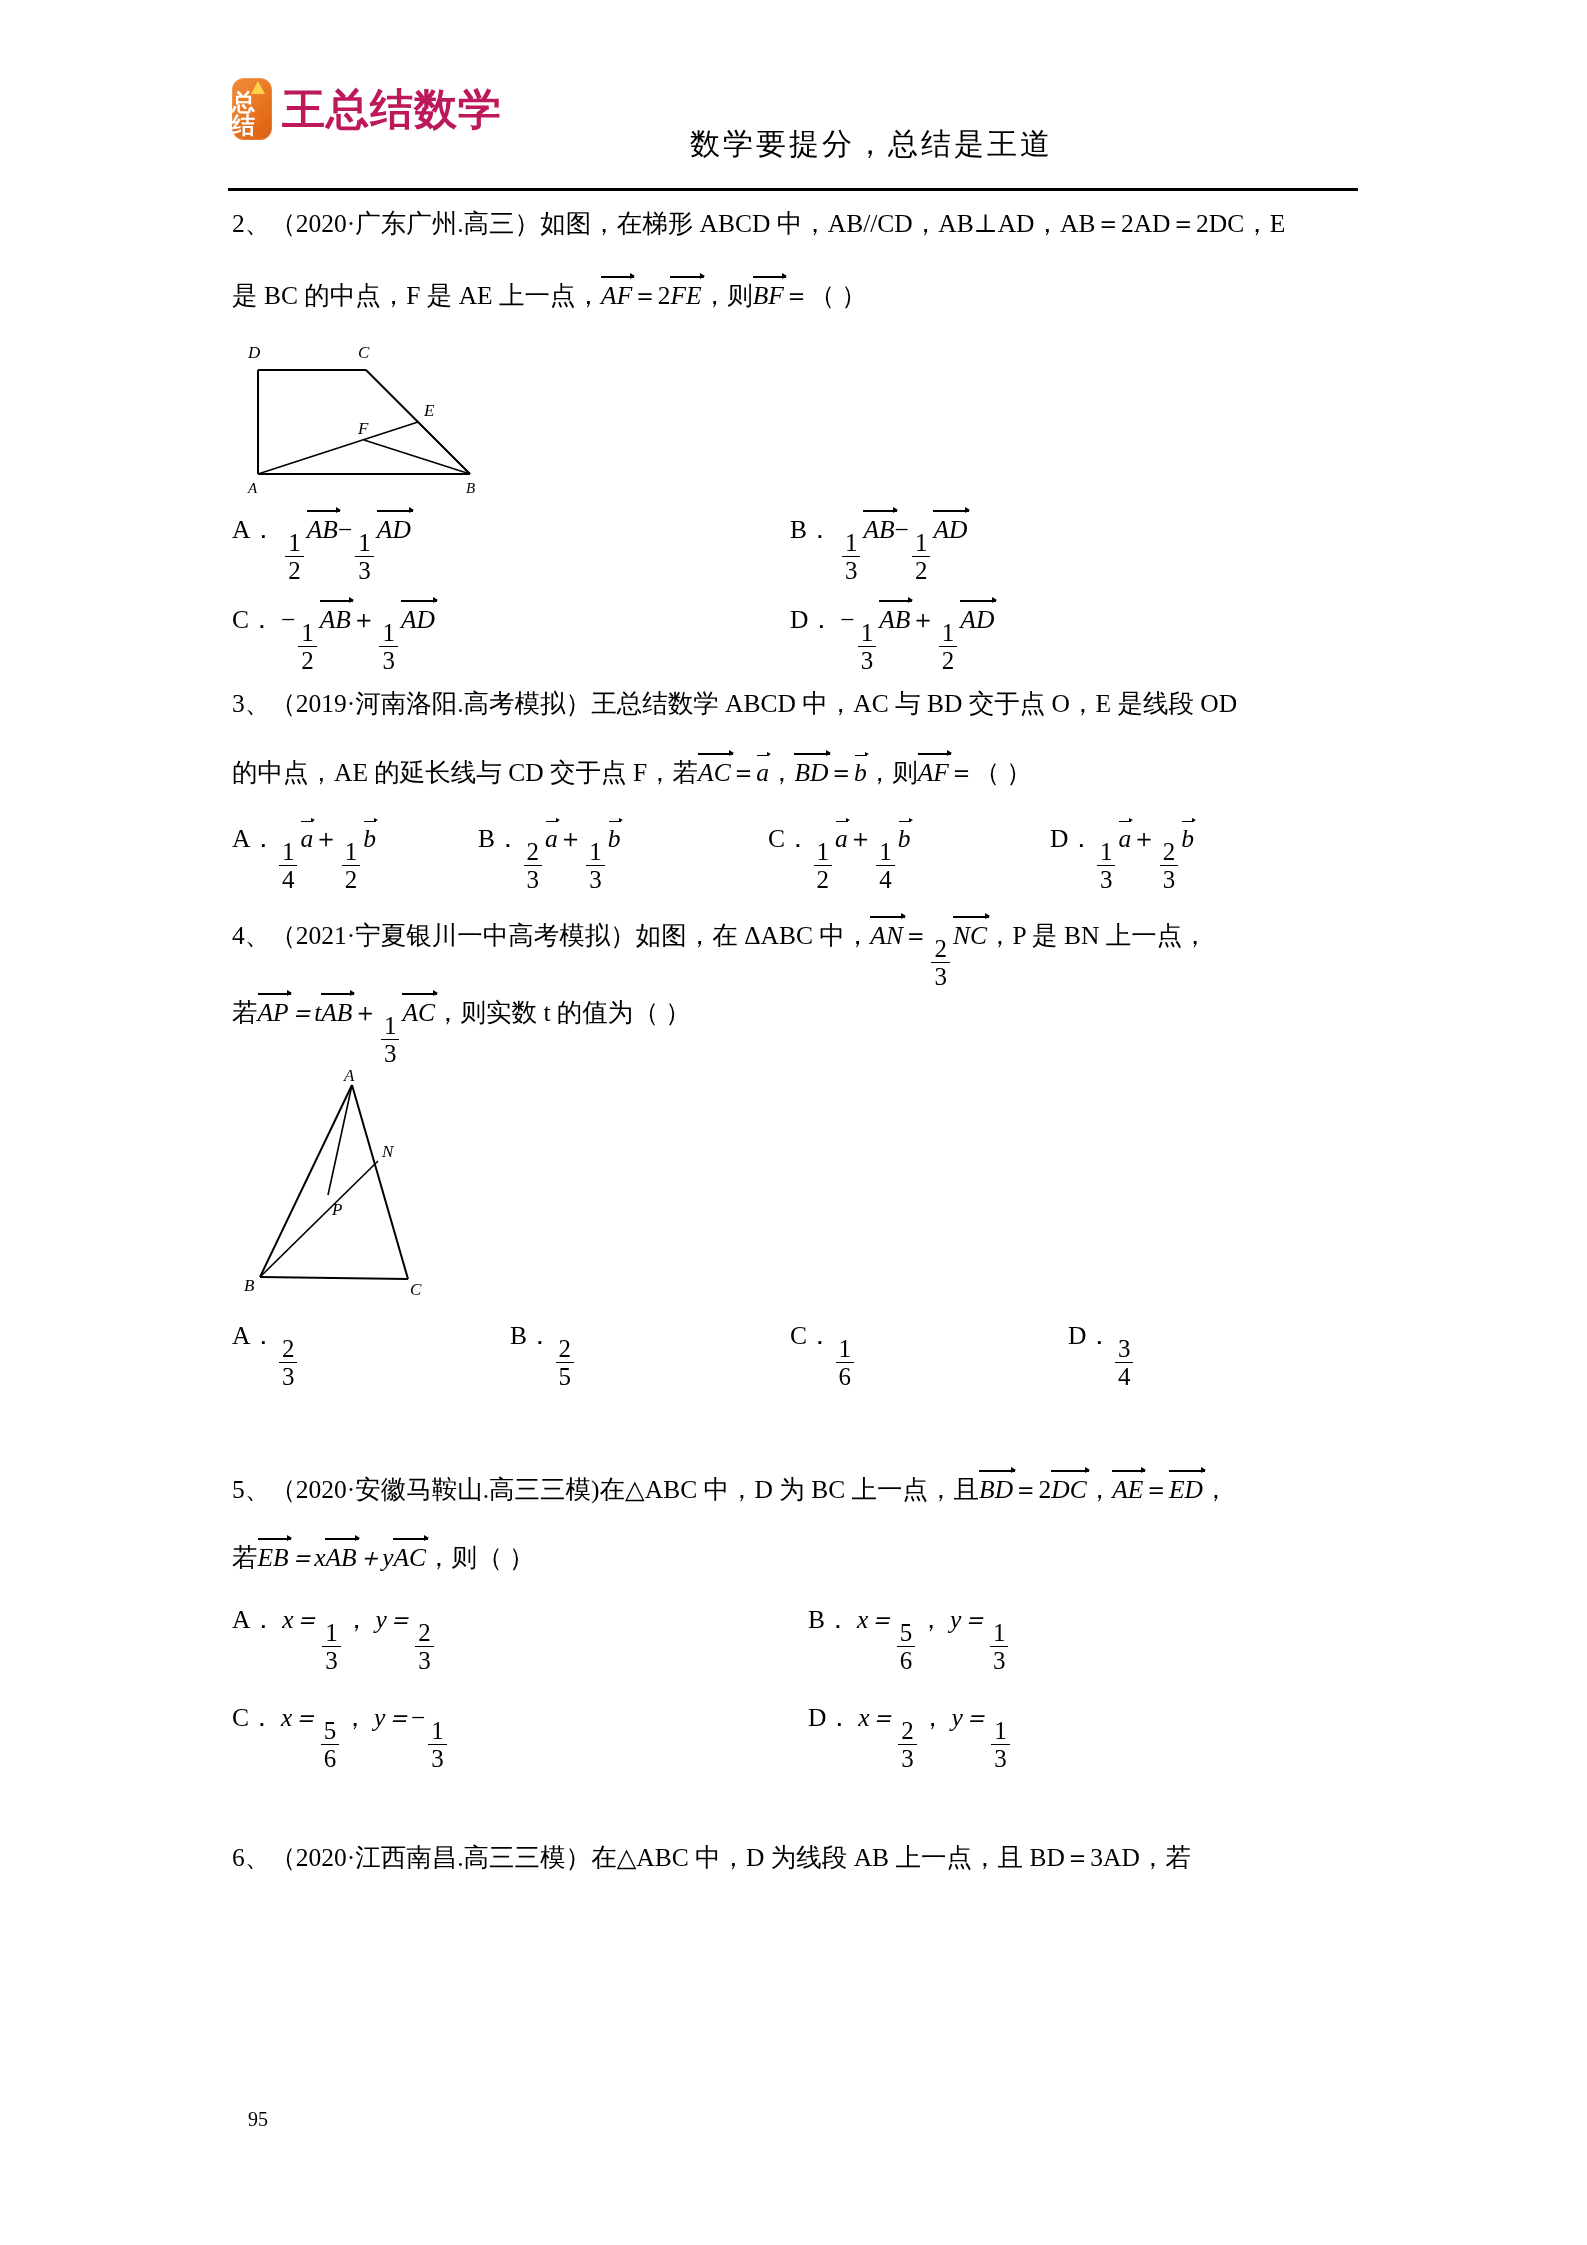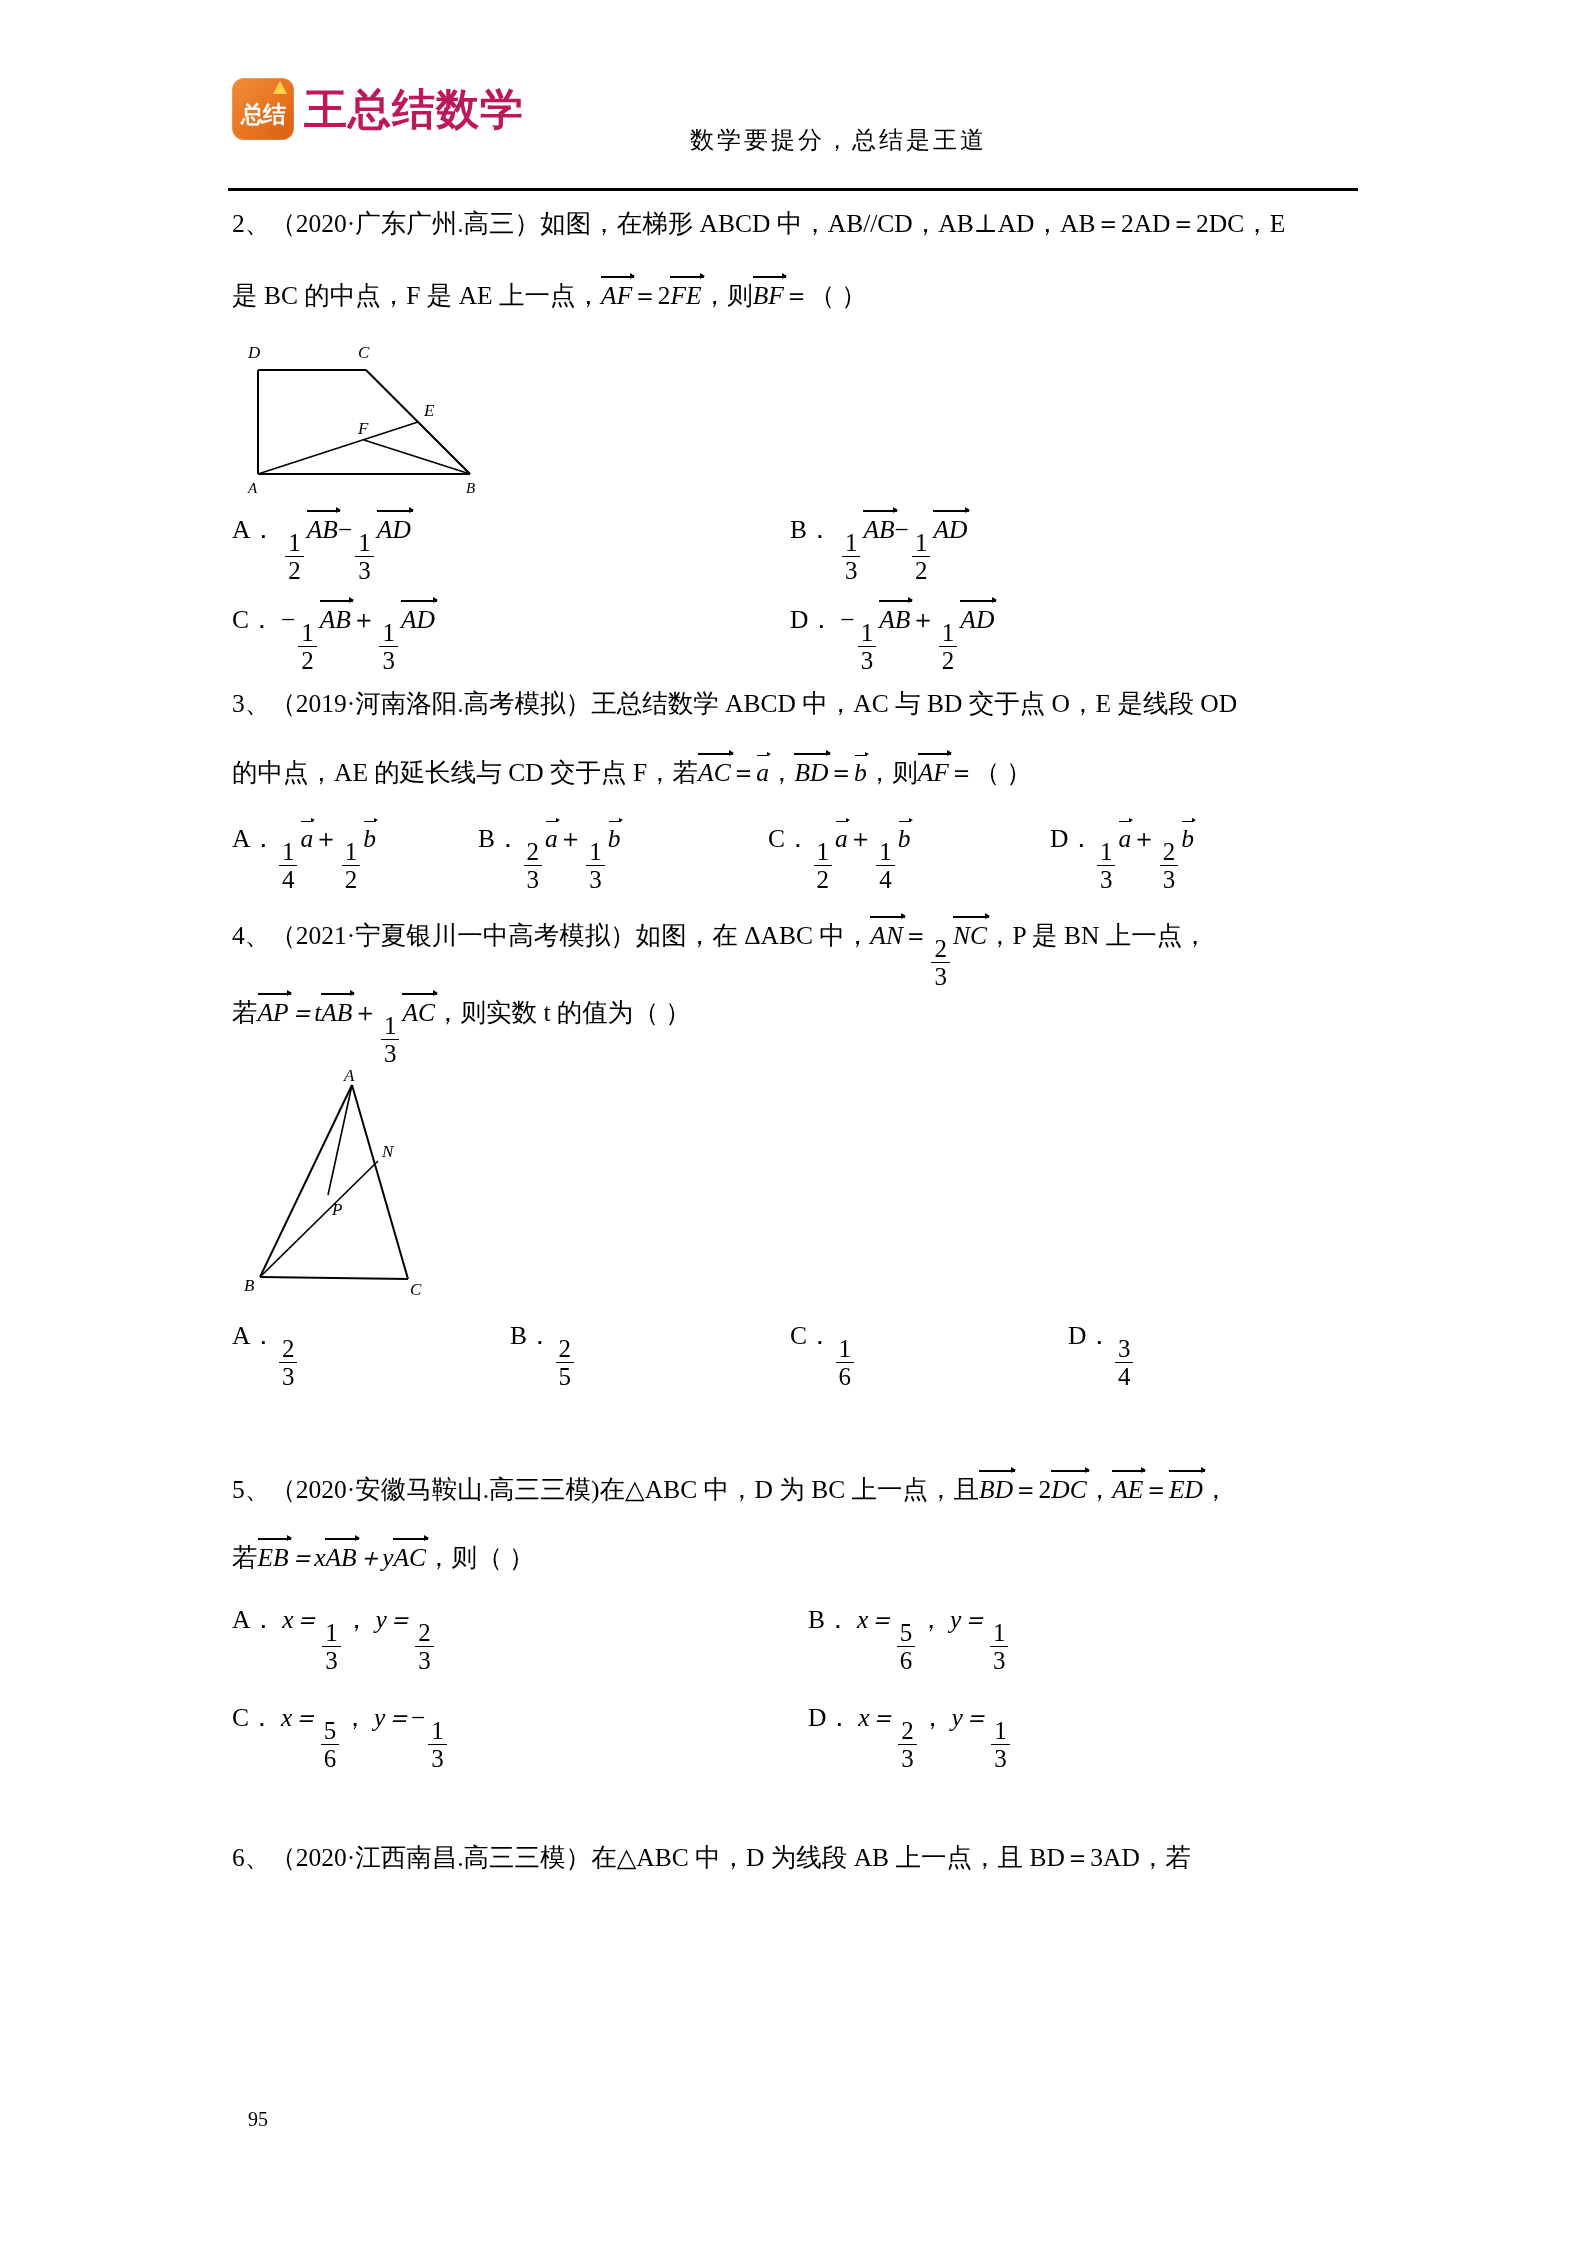--- a/index.html
+++ b/index.html
@@ -31,21 +31,21 @@
   .logo-wrap {
     position: absolute;
     left: 232px;
     top: 78px;
     display: flex;
     align-items: center;
     gap: 10px;
   }
   .logo-badge {
     position: relative;
-    width: 62px;
+    width: 40px;
     height: 62px;
     border-radius: 12px;
     background: linear-gradient(135deg, #f08c3a 0%, #e8741f 55%, #d95f12 100%);
     display: flex;
     align-items: center;
     justify-content: center;
     box-shadow: inset 0 0 0 1px rgba(255,255,255,.15);
   }
   .logo-badge .badge-text {
     color: #ffffff;
@@ -72,21 +72,21 @@
     font-size: 43px;
     color: #be185d;
     letter-spacing: 1px;
     line-height: 1;
   }
   .tagline {
     position: absolute;
     left: 690px;
     top: 124px;
     font-family: Liberation Serif, serif;
-    font-size: 24px;
+    font-size: 30px;
     letter-spacing: 3px;
     white-space: nowrap;
   }
   .rule {
     position: absolute;
     left: 228px;
     top: 188px;
     width: 1130px;
     height: 3px;
     background: #000;

